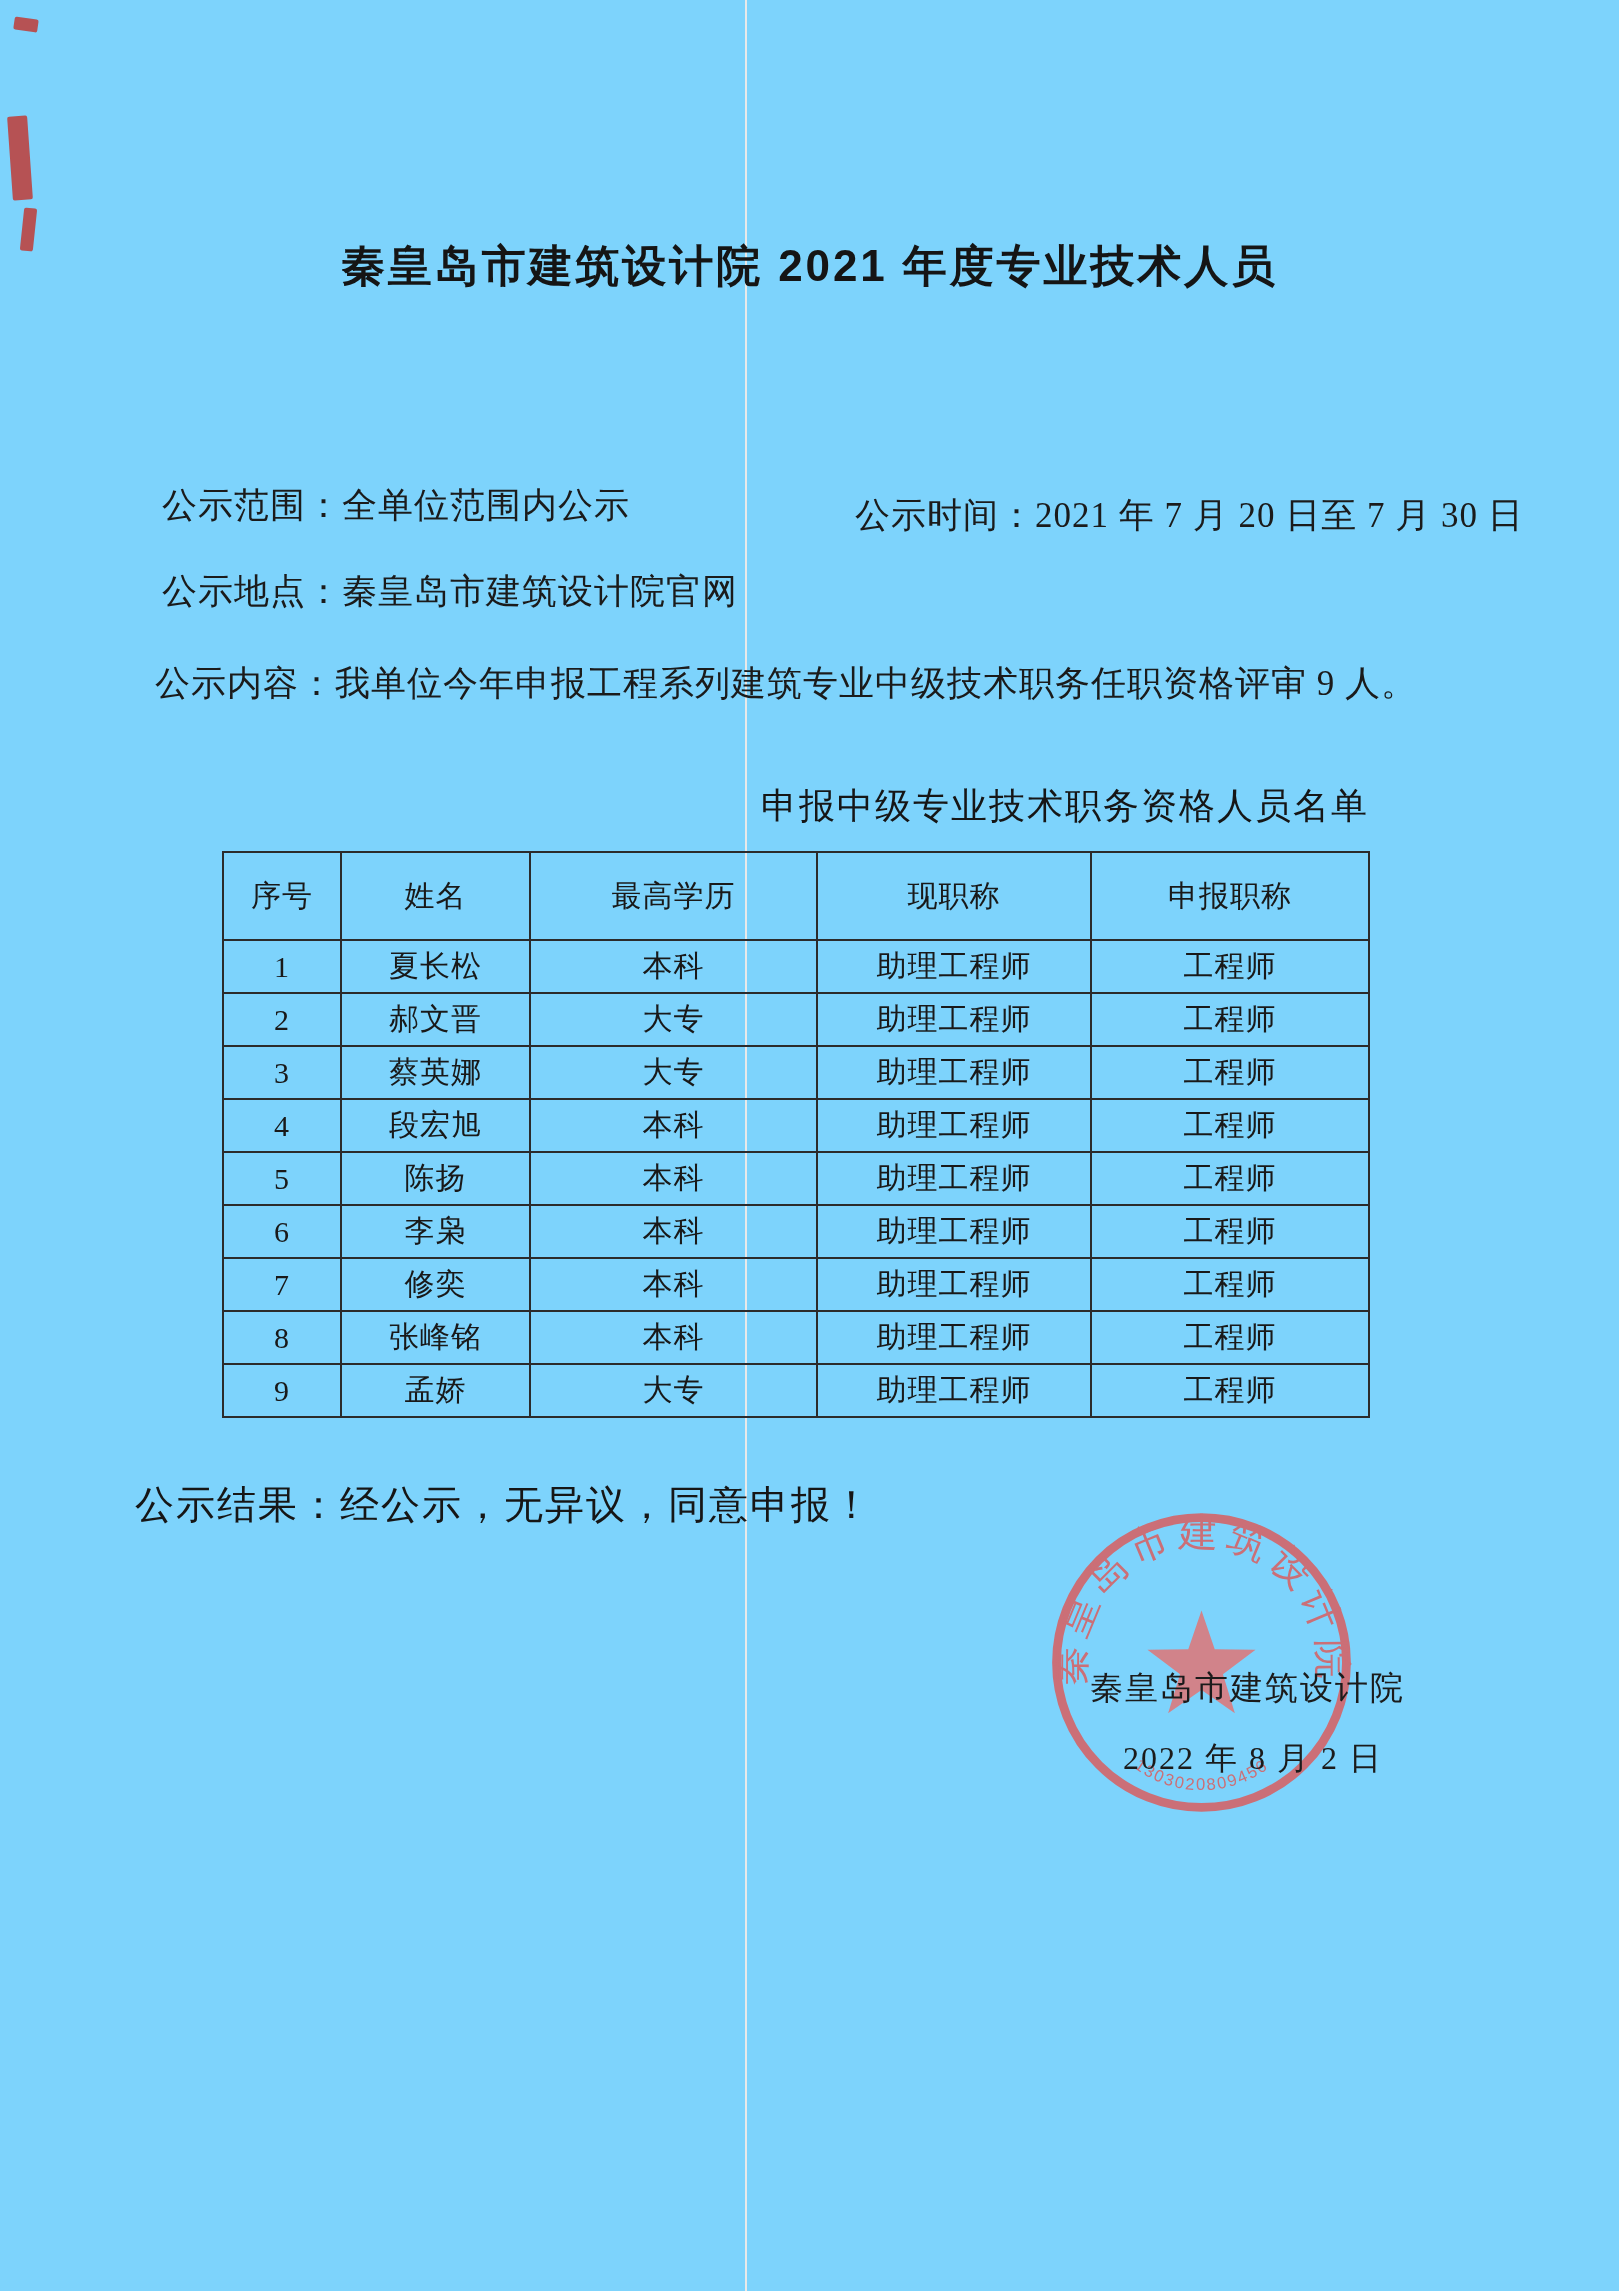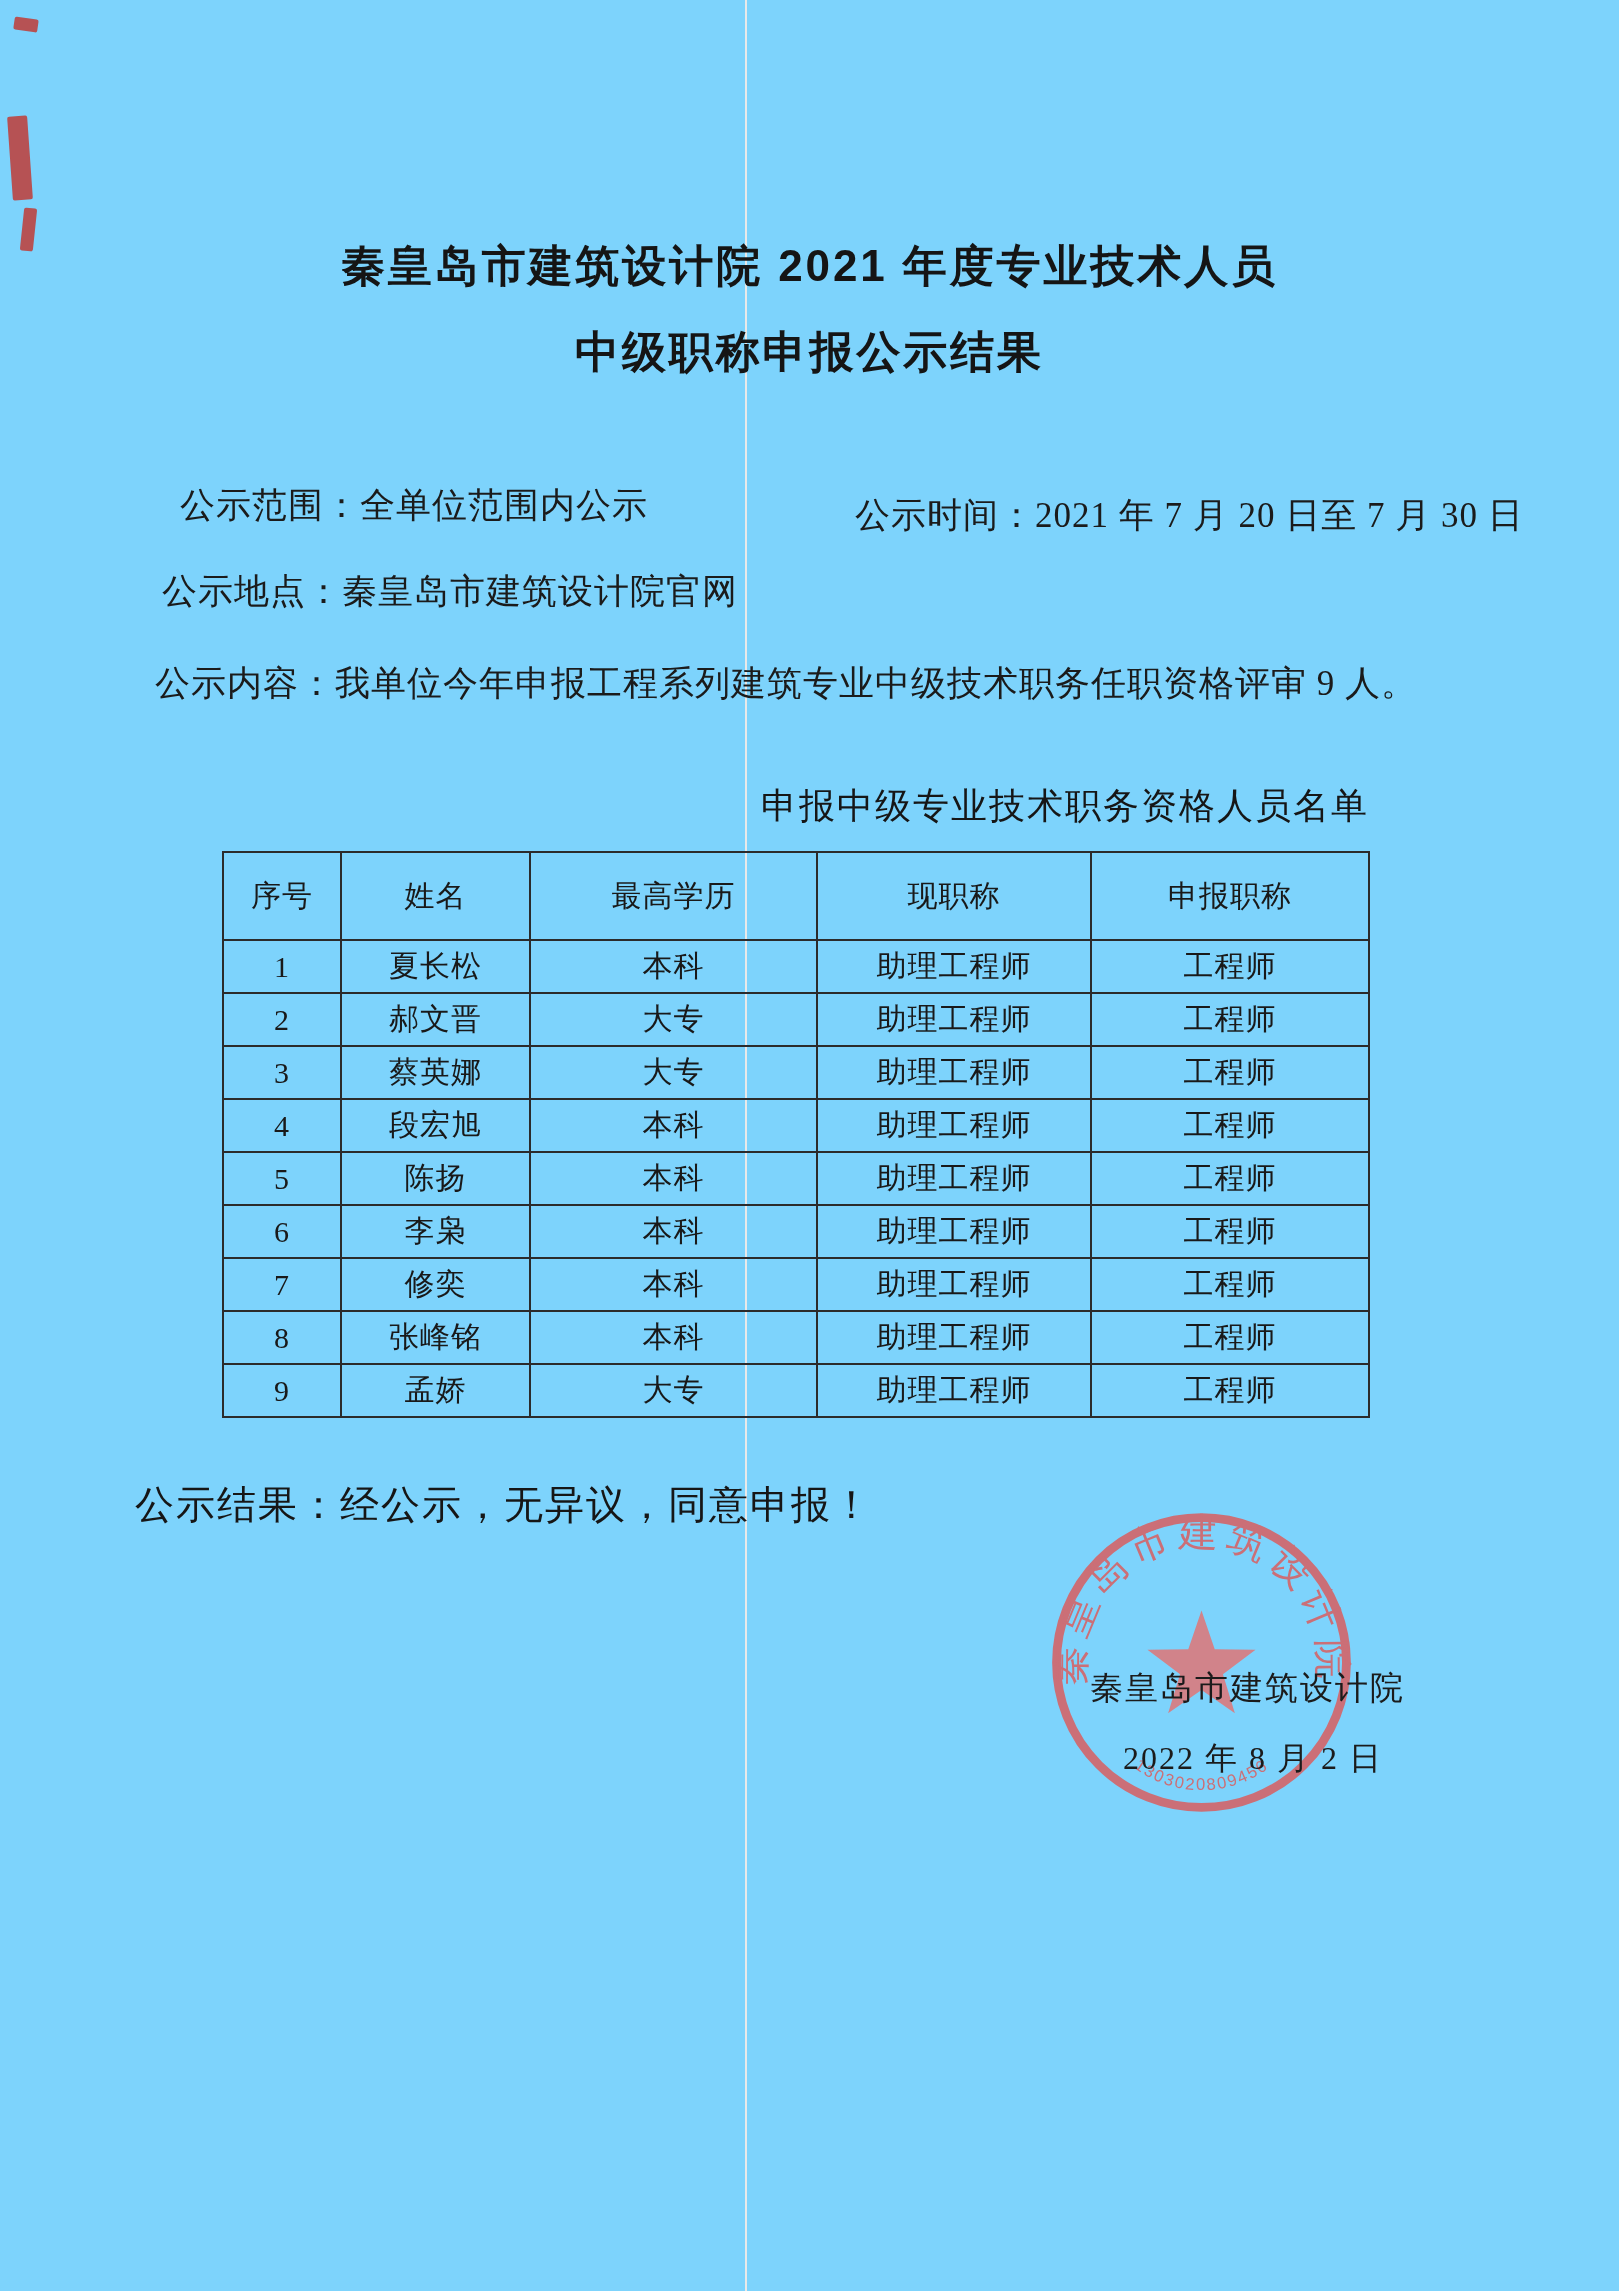--- a/index.html
+++ b/index.html
@@ -21,21 +21,21 @@
   .mark3{left:21.6px;top:208px;width:12.7px;height:43px;transform:rotate(6deg);}
 
   .title{
     position:absolute;left:0;top:223px;width:1619px;
     text-align:center;
     font-family:"Liberation Sans","DejaVu Sans",sans-serif;
     font-weight:700;font-size:44px;line-height:1.95;
     letter-spacing:2.9px;color:#151515;
   }
   .info-line{position:absolute;font-size:35px;letter-spacing:1px;white-space:nowrap;color:#1b1b1b;}
-  .scope{left:180px;top:482px;}
+  .scope{left:162px;top:482px;}
   .time{left:855px;top:492px;}
   .location{left:162px;top:568px;}
   .content{left:155px;top:660px;}
 
   .table-title{
     position:absolute;left:222px;top:782px;width:1147px;
     text-align:right;font-size:36px;letter-spacing:2px;color:#161616;
   }
   table.roster{
     position:absolute;left:222px;top:851px;width:1147px;
@@ -75,21 +75,20 @@
 <div class="page">
 
   <div class="fold-line"></div>
 
   <div class="corner-mark mark1"></div>
   <div class="corner-mark mark2"></div>
   <div class="corner-mark mark3"></div>
 
   <div class="title">
     <div>秦皇岛市建筑设计院 2021 年度专业技术人员</div>
-    <div>中级职称申报公示结果</div>
   </div>
 
   <div class="info-line scope">公示范围：全单位范围内公示</div>
   <div class="info-line time">公示时间：2021 年 7 月 20 日至 7 月 30 日</div>
   <div class="info-line location">公示地点：秦皇岛市建筑设计院官网</div>
   <div class="info-line content">公示内容：我单位今年申报工程系列建筑专业中级技术职务任职资格评审 9 人。</div>
 
   <div class="table-title">申报中级专业技术职务资格人员名单</div>
 
   <table class="roster">

